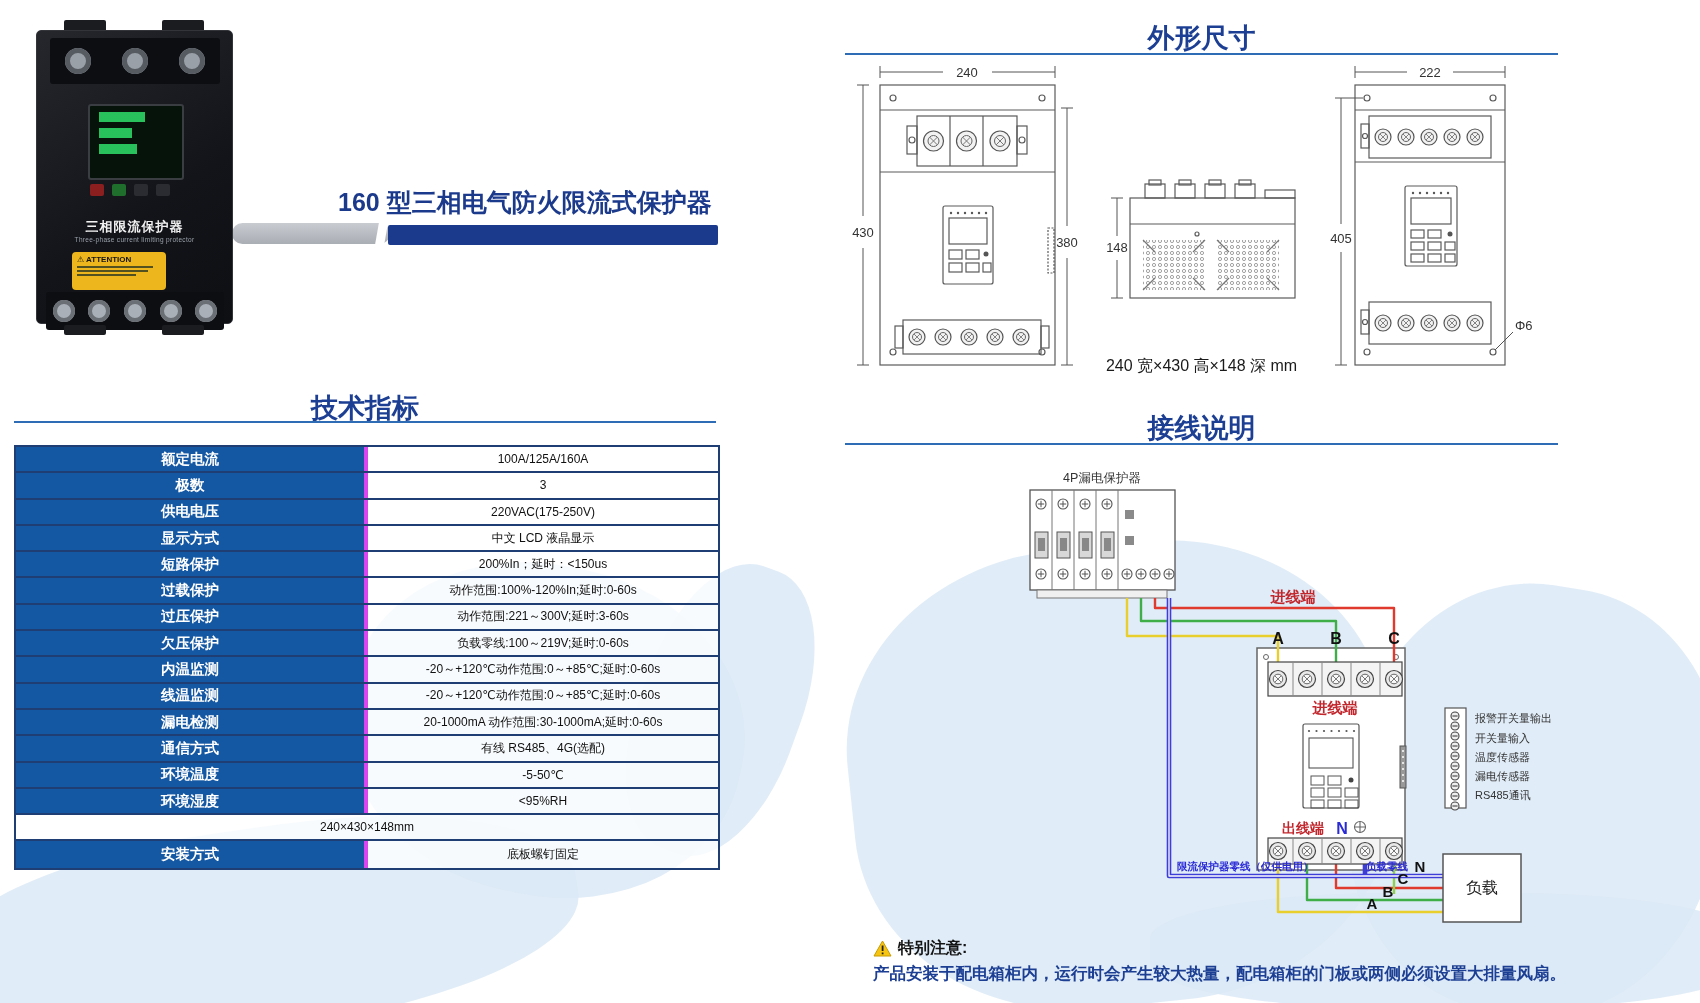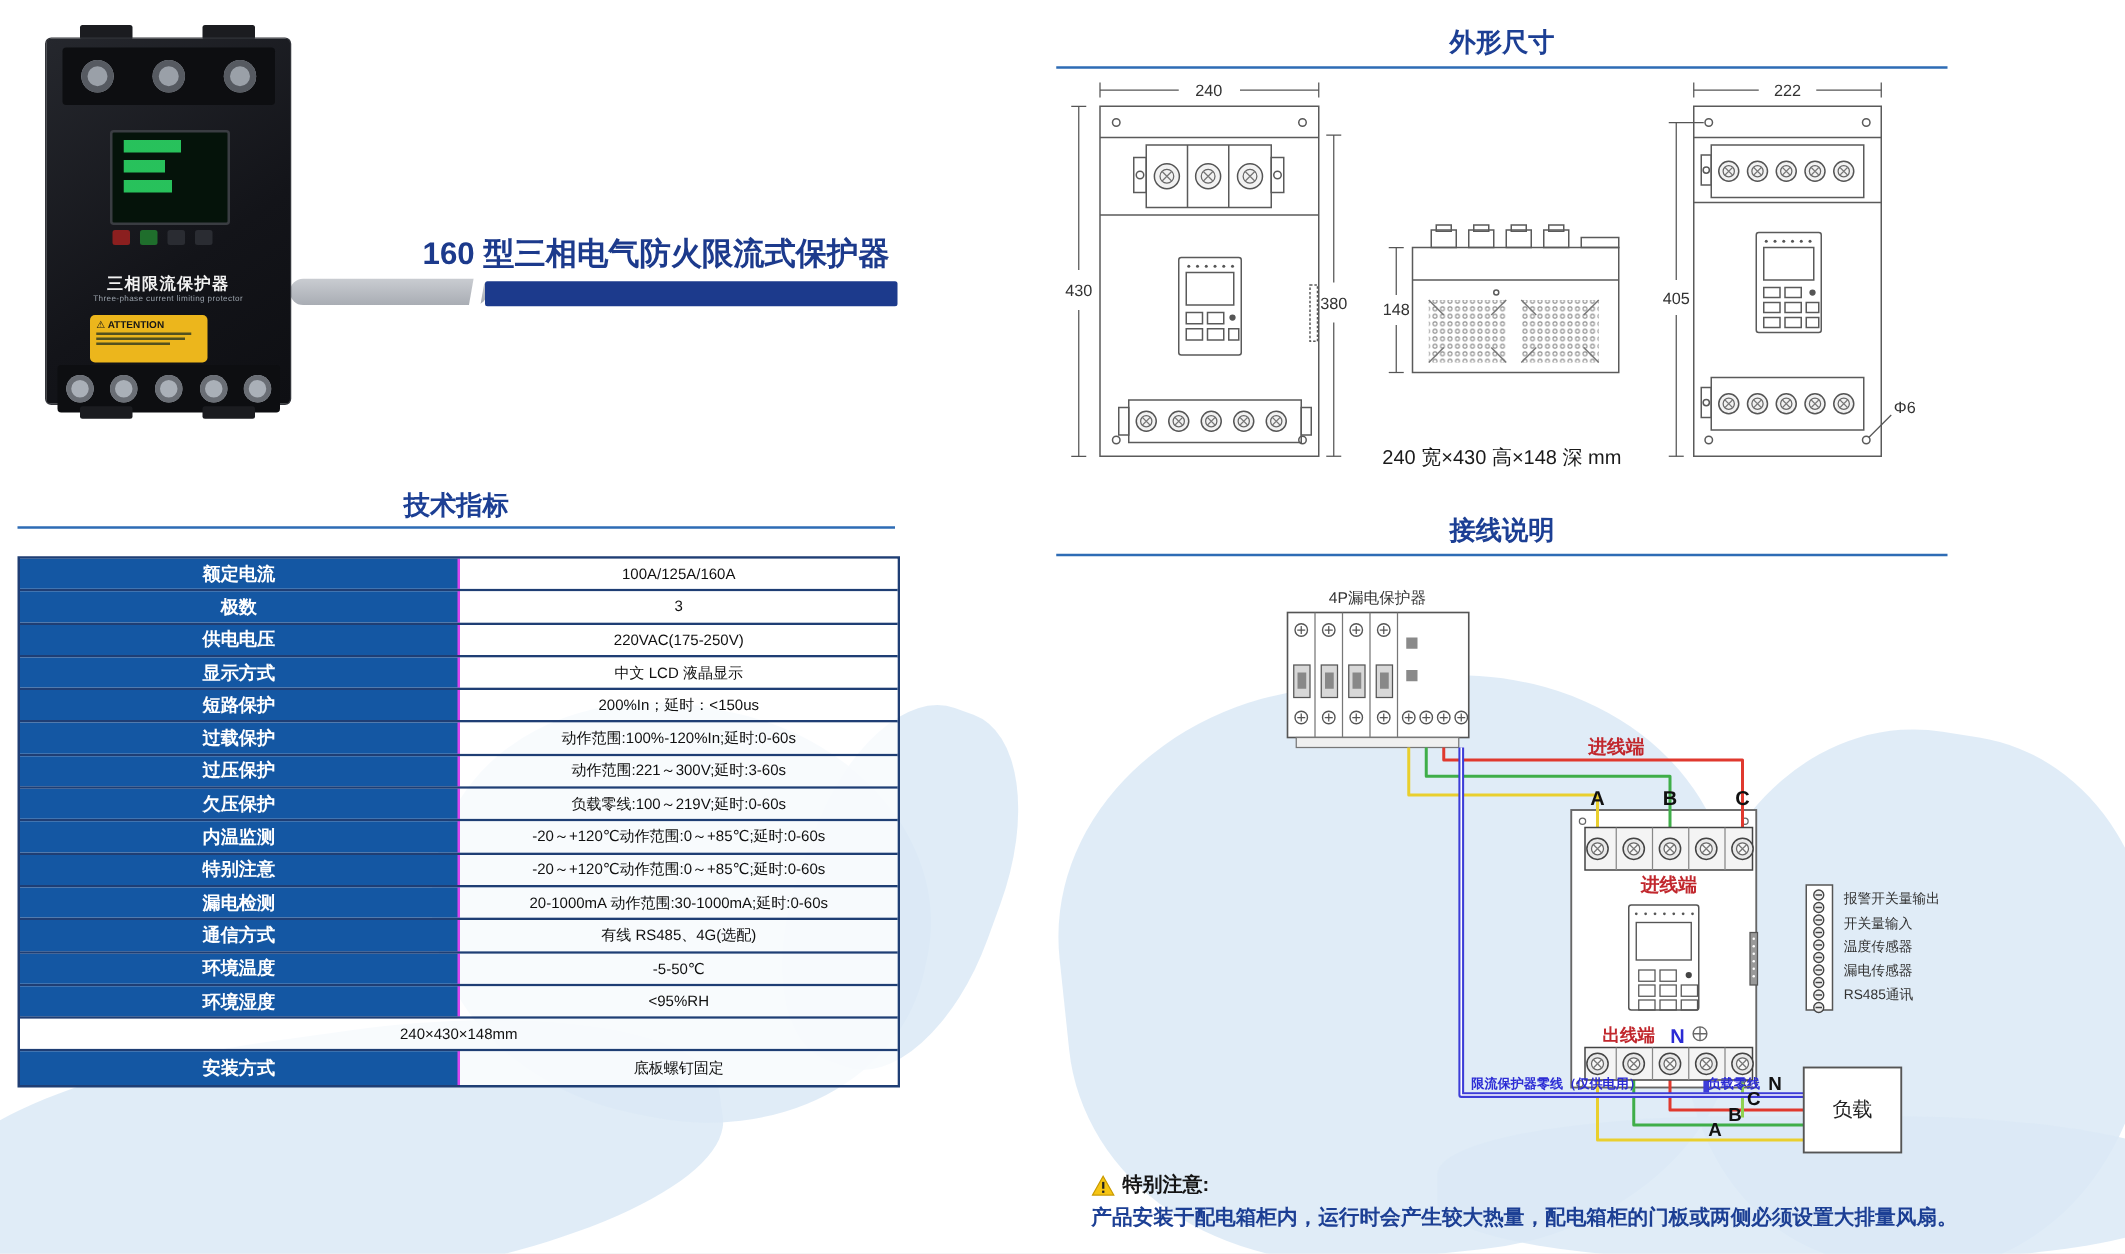--- a/index.html
+++ b/index.html
@@ -3,36 +3,36 @@
 <meta charset="utf-8">
 <style>
   html,body{margin:0;padding:0;background:#e8e8e8;}
   .page{position:relative;width:1700px;height:1003px;background:#ffffff;overflow:hidden;
         font-family:"Liberation Sans","DejaVu Sans",sans-serif;}
   .abs{position:absolute;}
   .blob{position:absolute;background:#dbe9f6;opacity:.85;z-index:0;}
   .z1{z-index:1;}
 
   
-  .sec-head{position:absolute;text-align:center;font-size:21px;font-weight:bold;color:#1c3f94;z-index:1;}
+  .sec-head{position:absolute;text-align:center;font-size:27px;font-weight:bold;color:#1c3f94;z-index:1;}
   .rule{position:absolute;height:2px;background:#2e6cb5;z-index:1;}
 
   
   .title{position:absolute;left:338px;top:186px;font-size:25px;font-weight:bold;color:#1c3a8c;white-space:nowrap;z-index:2;}
   .gray-bar{position:absolute;left:232px;top:223px;width:158px;height:21px;border-radius:11px;
             background:linear-gradient(#c9ccd1,#a9adb4);z-index:1;}
   .bar-notch{position:absolute;left:377px;top:218px;width:9px;height:32px;background:#fff;transform:rotate(10deg);z-index:2;}
   .blue-bar{position:absolute;left:388px;top:225px;width:330px;height:20px;background:#1c3a8c;border-radius:2px;z-index:1;}
 
   
   .spec-table{position:absolute;left:14px;top:445px;width:702px;border:2px solid #1f3e74;z-index:1;}
   .spec-row{display:flex;height:26.3px;box-sizing:border-box;border-bottom:2px solid #1f3e74;}
   .spec-row:last-child{border-bottom:none;}
   .cell-l{width:352px;background:#1457a3;color:#ffffff;font-weight:bold;font-size:14.5px;
-          display:flex;align-items:center;justify-content:center;border-right:2px solid #d946ef;box-sizing:border-box;}
+          display:flex;align-items:center;justify-content:center;border-right:4px solid #d946ef;box-sizing:border-box;}
   .cell-v{flex:1;background:rgba(255,255,255,.78);color:#101010;font-size:12px;
           display:flex;align-items:center;justify-content:center;white-space:nowrap;}
 
   
   .photo{position:absolute;left:36px;top:20px;width:197px;height:316px;z-index:2;}
   .p-ear{position:absolute;height:12px;width:42px;background:#1b1c20;border-radius:2px;}
   .p-body{position:absolute;left:0;top:10px;width:197px;height:294px;border-radius:5px;
           background:linear-gradient(145deg,#25272d,#131419 60%,#0e0f13);border:1px solid #32343a;box-sizing:border-box;}
   .p-tb{position:absolute;left:14px;top:18px;width:170px;height:46px;background:#0d0e11;border-radius:3px;
         display:flex;align-items:center;justify-content:space-around;}
@@ -153,21 +153,21 @@
       </div>
     <div class="spec-row">
         <div class="cell-l">欠压保护</div>
         <div class="cell-v">负载零线:100～219V;延时:0-60s</div>
       </div>
     <div class="spec-row">
         <div class="cell-l">内温监测</div>
         <div class="cell-v">-20～+120℃动作范围:0～+85℃;延时:0-60s</div>
       </div>
     <div class="spec-row">
-        <div class="cell-l">特别注意</div>
+        <div class="cell-l">线温监测</div>
         <div class="cell-v">-20～+120℃动作范围:0～+85℃;延时:0-60s</div>
       </div>
     <div class="spec-row">
         <div class="cell-l">漏电检测</div>
         <div class="cell-v">20-1000mA 动作范围:30-1000mA;延时:0-60s</div>
       </div>
     <div class="spec-row">
         <div class="cell-l">通信方式</div>
         <div class="cell-v">有线 RS485、4G(选配)</div>
       </div>

